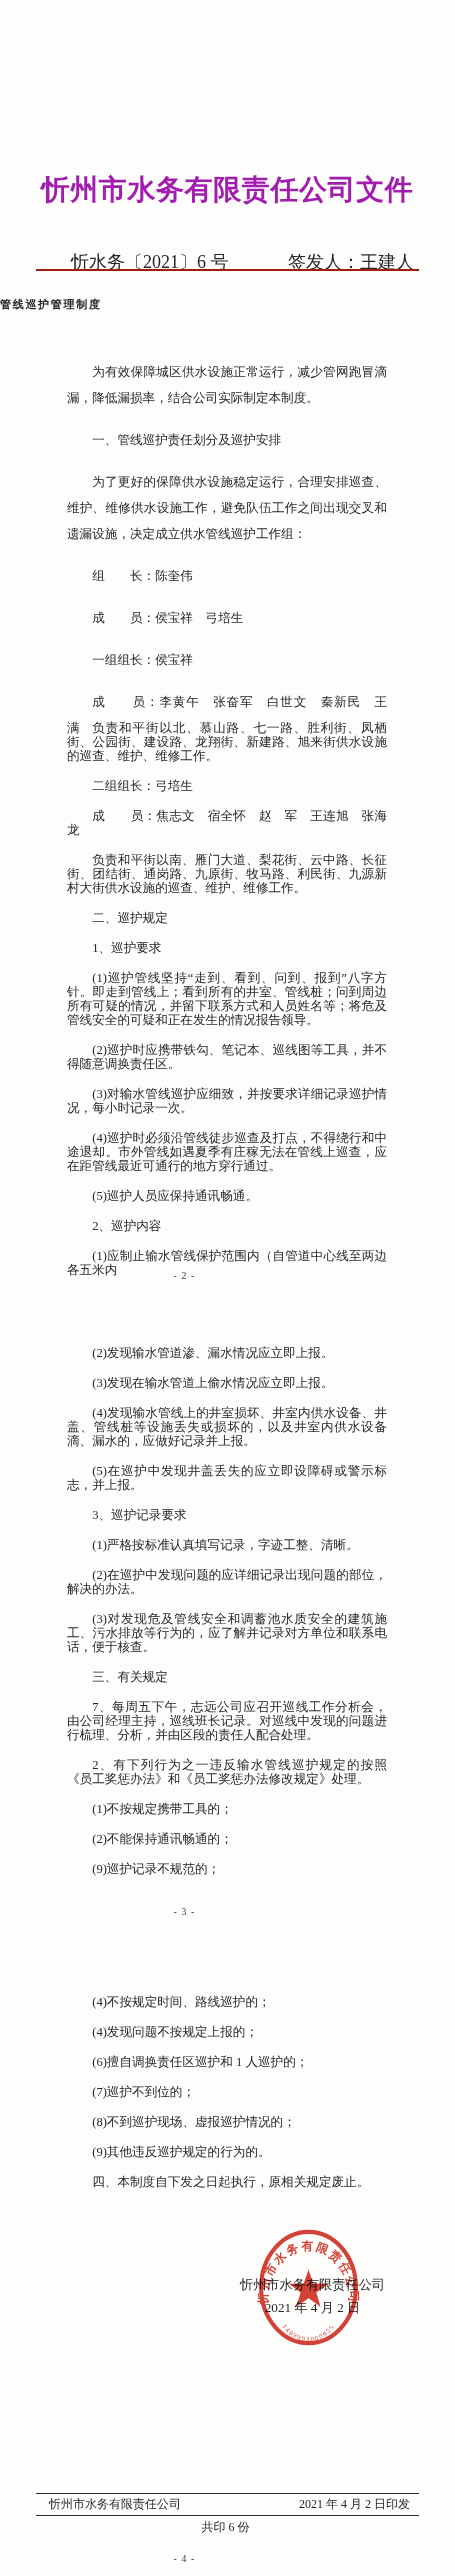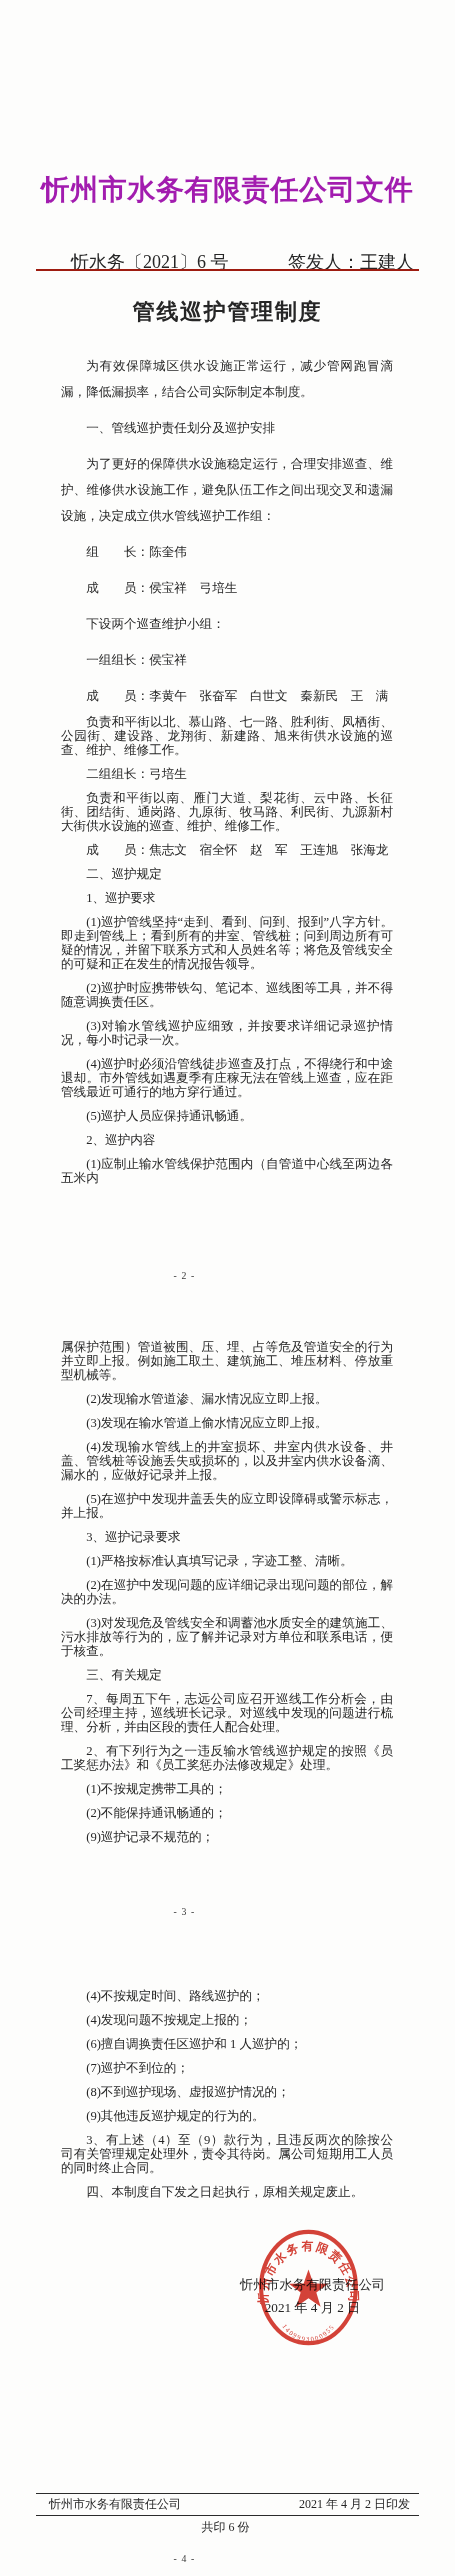--- a/index.html
+++ b/index.html
@@ -23,32 +23,32 @@
     display:flex;justify-content:space-between;
     font-size:18px;
     margin-left:20px;
   }
   .red-rule{
     position:absolute;top:269px;left:36px;width:383px;height:1.7px;
     background:#9e1c10;
   }
   .doc-title{
     position:absolute;top:297px;left:0;width:100%;
-    text-align:center;font-size:22px;font-weight:700;letter-spacing:1.7px;
+    text-align:left;font-size:11px;font-weight:700;letter-spacing:1.7px;
   }
   .body-block{
     position:absolute;left:51px;width:352px;
     font-size:12.6px;line-height:14px;
     text-align:justify;
   }
   #page1-body{top:343px;line-height:26px;}
   #page2-body{top:705px;}
   #page3-body{top:1330px;}
   #page4-body{top:1979px;}
-  .body-block p{margin:10px;padding:0;}
+  .body-block p{margin:16px;padding:0;}
   .body-block p.ind{text-indent:2em;}
   .body-block p.noind{text-indent:0;}
   .pagenum{
     position:absolute;left:153px;width:63px;
     text-align:center;font-size:9.8px;color:#3a3a3a;letter-spacing:1.1px;
   }
   #pagenum-2{top:1270px;}
   #pagenum-3{top:1906px;}
   #pagenum-4{top:2553px;}
   .signature{
@@ -90,44 +90,42 @@
   <div class="red-rule"></div>
 
   <div class="doc-title">管线巡护管理制度</div>
 
   <div id="page1-body" class="body-block">
       <p class="ind">为有效保障城区供水设施正常运行，减少管网跑冒滴漏，降低漏损率，结合公司实际制定本制度。</p>
       <p class="ind">一、管线巡护责任划分及巡护安排</p>
       <p class="ind">为了更好的保障供水设施稳定运行，合理安排巡查、维护、维修供水设施工作，避免队伍工作之间出现交叉和遗漏设施，决定成立供水管线巡护工作组：</p>
       <p class="ind">组　　长：陈奎伟</p>
       <p class="ind">成　　员：侯宝祥　弓培生</p>
-      <p class="ind">下设两个巡查维护小组：</p>
       <p class="ind">一组组长：侯宝祥</p>
       <p class="ind">成　　员：李黄午　张奋军　白世文　秦新民　王　满</p>
     </div>
 
   <div id="page2-body" class="body-block">
       <p class="ind">负责和平街以北、慕山路、七一路、胜利街、凤栖街、公园街、建设路、龙翔街、新建路、旭来街供水设施的巡查、维护、维修工作。</p>
       <p class="ind">二组组长：弓培生</p>
+      <p class="ind">成　　员：焦志文　宿全怀　赵　军　王连旭　张海龙</p>
       <p class="ind">负责和平街以南、雁门大道、梨花街、云中路、长征街、团结街、通岗路、九原街、牧马路、利民街、九源新村大街供水设施的巡查、维护、维修工作。</p>
-      <p class="ind">成　　员：焦志文　宿全怀　赵　军　王连旭　张海龙</p>
       <p class="ind">二、巡护规定</p>
       <p class="ind">1、巡护要求</p>
       <p class="ind">(1)巡护管线坚持“走到、看到、问到、报到”八字方针。即走到管线上；看到所有的井室、管线桩；问到周边所有可疑的情况，并留下联系方式和人员姓名等；将危及管线安全的可疑和正在发生的情况报告领导。</p>
       <p class="ind">(2)巡护时应携带铁勾、笔记本、巡线图等工具，并不得随意调换责任区。</p>
       <p class="ind">(3)对输水管线巡护应细致，并按要求详细记录巡护情况，每小时记录一次。</p>
       <p class="ind">(4)巡护时必须沿管线徒步巡查及打点，不得绕行和中途退却。市外管线如遇夏季有庄稼无法在管线上巡查，应在距管线最近可通行的地方穿行通过。</p>
       <p class="ind">(5)巡护人员应保持通讯畅通。</p>
       <p class="ind">2、巡护内容</p>
       <p class="ind">(1)应制止输水管线保护范围内（自管道中心线至两边各五米内</p>
     </div>
   <div id="pagenum-2" class="pagenum">- 2 -</div>
 
   <div id="page3-body" class="body-block">
-      <p class="noind">属保护范围）管道被围、压、埋、占等危及管道安全的行为并立即上报。例如施工取土、建筑施工、堆压材料、停放重型机械等。</p>
       <p class="ind">(2)发现输水管道渗、漏水情况应立即上报。</p>
       <p class="ind">(3)发现在输水管道上偷水情况应立即上报。</p>
       <p class="ind">(4)发现输水管线上的井室损坏、井室内供水设备、井盖、管线桩等设施丢失或损坏的，以及井室内供水设备滴、漏水的，应做好记录并上报。</p>
       <p class="ind">(5)在巡护中发现井盖丢失的应立即设障碍或警示标志，并上报。</p>
       <p class="ind">3、巡护记录要求</p>
       <p class="ind">(1)严格按标准认真填写记录，字迹工整、清晰。</p>
       <p class="ind">(2)在巡护中发现问题的应详细记录出现问题的部位，解决的办法。</p>
       <p class="ind">(3)对发现危及管线安全和调蓄池水质安全的建筑施工、污水排放等行为的，应了解并记录对方单位和联系电话，便于核查。</p>
       <p class="ind">三、有关规定</p>
       <p class="ind">7、每周五下午，志远公司应召开巡线工作分析会，由公司经理主持，巡线班长记录。对巡线中发现的问题进行梳理、分析，并由区段的责任人配合处理。</p>
@@ -138,21 +136,20 @@
     </div>
   <div id="pagenum-3" class="pagenum">- 3 -</div>
 
   <div id="page4-body" class="body-block">
       <p class="ind">(4)不按规定时间、路线巡护的；</p>
       <p class="ind">(4)发现问题不按规定上报的；</p>
       <p class="ind">(6)擅自调换责任区巡护和 1 人巡护的；</p>
       <p class="ind">(7)巡护不到位的；</p>
       <p class="ind">(8)不到巡护现场、虚报巡护情况的；</p>
       <p class="ind">(9)其他违反巡护规定的行为的。</p>
-      <p class="ind">3、有上述（4）至（9）款行为，且违反两次的除按公司有关管理规定处理外，责令其待岗。属公司短期用工人员的同时终止合同。</p>
       <p class="ind">四、本制度自下发之日起执行，原相关规定废止。</p>
     </div>
 
   <div class="signature">
     <div>忻州市水务有限责任公司</div>
     <div>2021 年 4 月 2 日</div>
   </div>
 
   <svg class="seal" viewBox="0 0 200 230" xmlns="http://www.w3.org/2000/svg">
     <defs>

